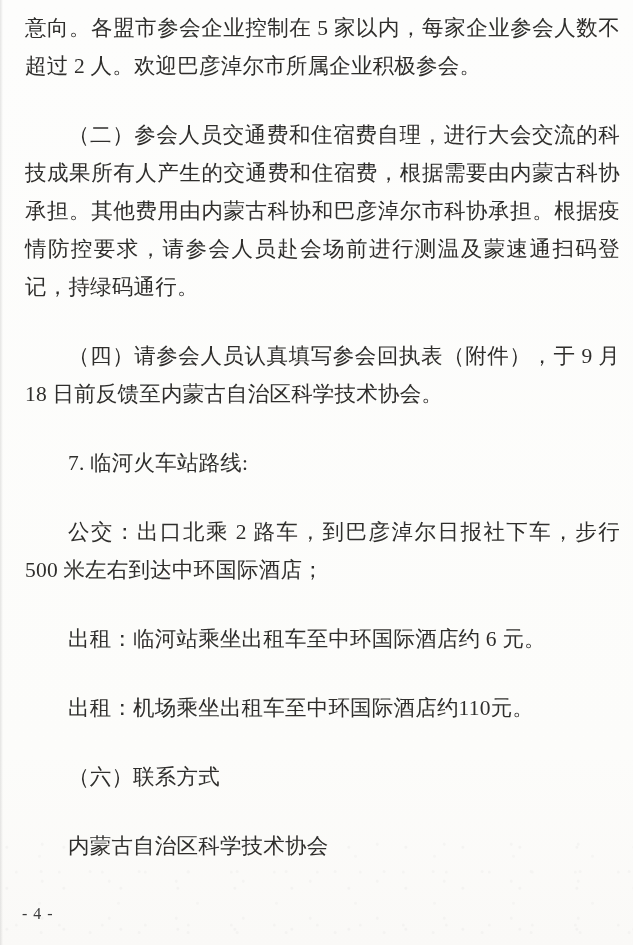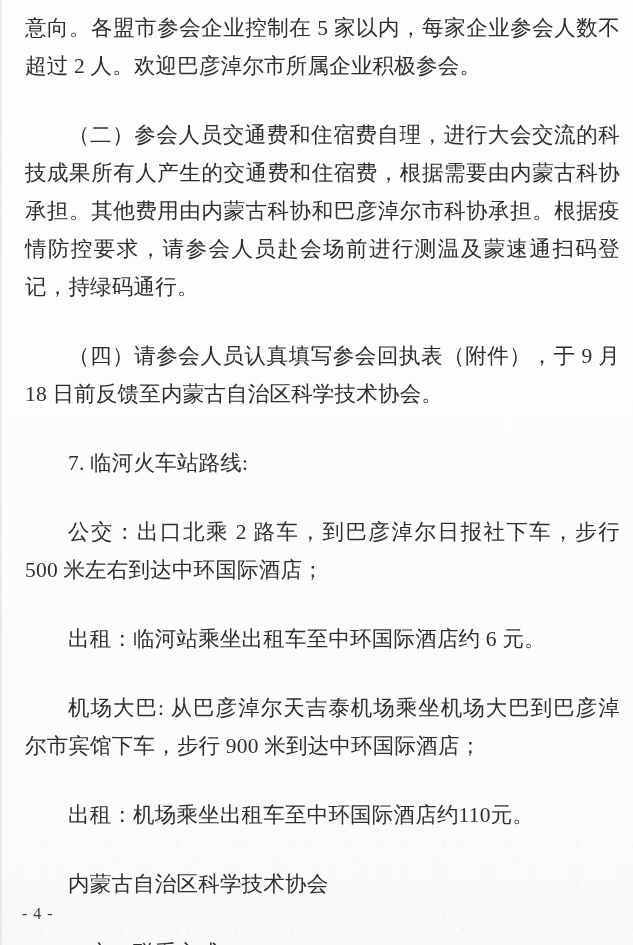--- a/index.html
+++ b/index.html
@@ -75,23 +75,22 @@
 
 <div class="page">
 
   <div class="content">
     <p class="para">意向。各盟市参会企业控制在 5 家以内，每家企业参会人数不超过 2 人。欢迎巴彦淖尔市所属企业积极参会。</p>
     <p class="para indent">（二）参会人员交通费和住宿费自理，进行大会交流的科技成果所有人产生的交通费和住宿费，根据需要由内蒙古科协承担。其他费用由内蒙古科协和巴彦淖尔市科协承担。根据疫情防控要求，请参会人员赴会场前进行测温及蒙速通扫码登记，持绿码通行。</p>
     <p class="para indent">（四）请参会人员认真填写参会回执表（附件），于 9 月 18 日前反馈至内蒙古自治区科学技术协会。</p>
     <p class="para indent">7. 临河火车站路线:</p>
     <p class="para indent">公交：出口北乘 2 路车，到巴彦淖尔日报社下车，步行 500 米左右到达中环国际酒店；</p>
     <p class="para indent">出租：临河站乘坐出租车至中环国际酒店约 6 元。</p>
-    <p class="para indent">机场大巴: 从巴彦淖尔天吉泰机场乘坐机场大巴到巴彦淖尔市宾馆下车，步行 900 米到达中环国际酒店；</p>
     <p class="para indent">出租：机场乘坐出租车至中环国际酒店约110元。</p>
+    <p class="para indent">（六）联系方式</p>
     <p class="para indent">内蒙古自治区科学技术协会</p>
-    <p class="para indent">（六）联系方式</p>
   </div>
 
   <div class="page-footer">- 4 -</div>
 
   <div class="scan-noise"></div>
 
 </div>
 
 </body></html>

